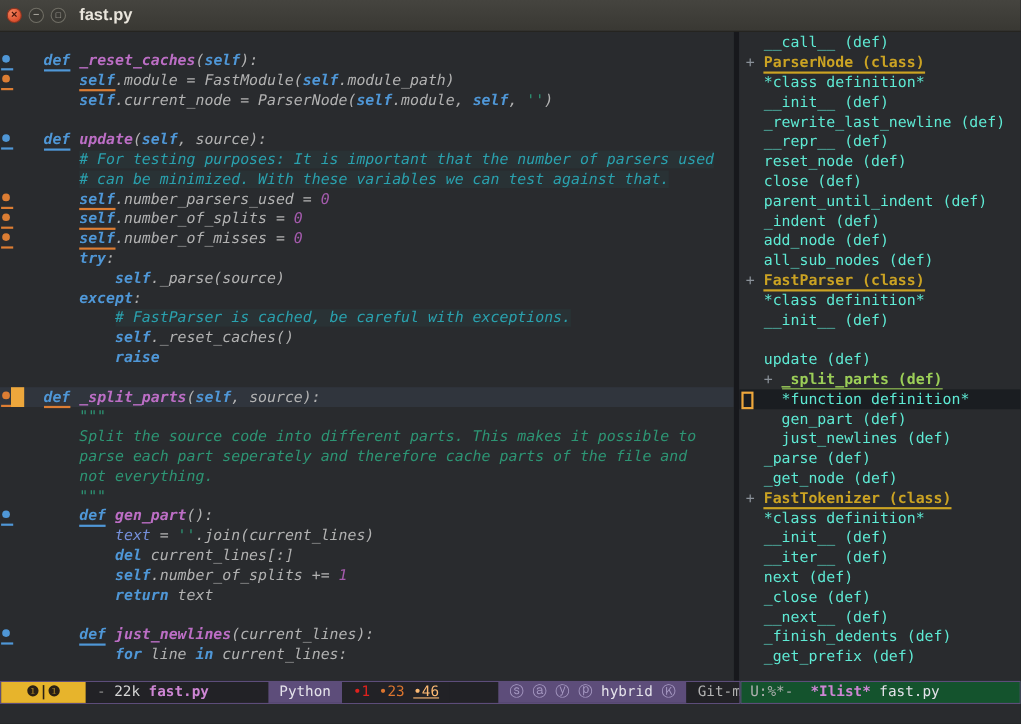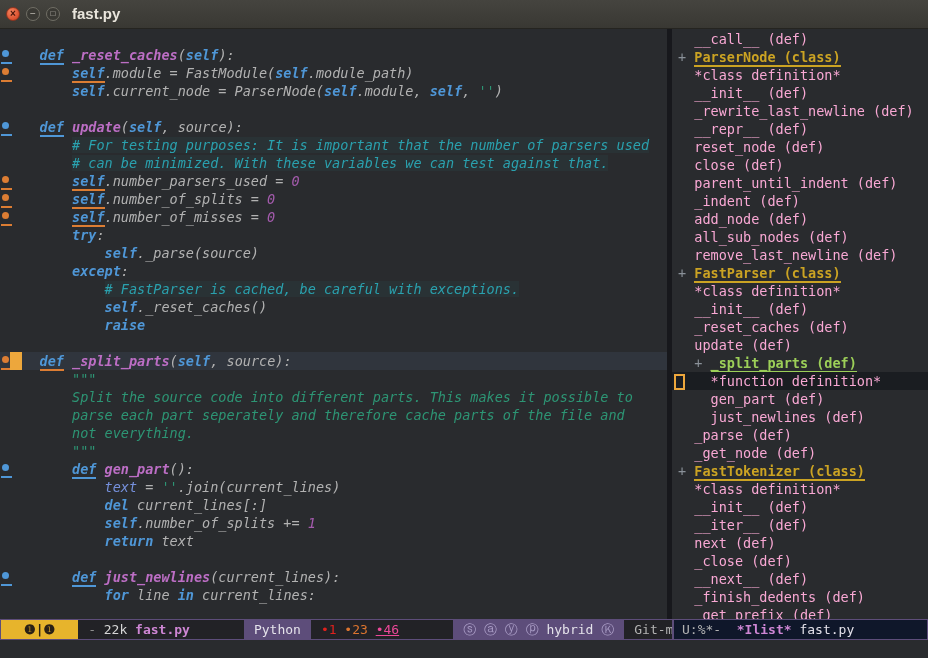--- a/index.html
+++ b/index.html
@@ -42,44 +42,44 @@
   .tok-f{color:#bc6ec5;font-weight:bold;}
   .tok-c{color:#2aa1ae;background:#293235;}
   .tok-s{color:#2d9574;}
   .tok-v{color:#7590db;}
   .tok-n{color:#a45bad;}
   
   .sl{position:relative;height:18px;line-height:18px;font-size:13.5px;white-space:pre;}
   .sl .ct{display:block;padding-left:6px;}
   .sl.cur{background:#1a1d21;}
   .plus{color:#8a9199;}
-  .it-def{color:#f9a8d4;}
+  .it-def{color:#5eead4;}
   .it-class{color:#cba323;font-weight:bold;border-bottom:2px solid #cba323;}
   .it-selected{color:#9ccf58;font-weight:bold;border-bottom:2px solid #9ccf58;}
   .hollow-cursor{position:absolute;left:2px;top:2px;width:7px;height:12px;border:2px solid #eda73c;}
   
   .modeline{position:absolute;left:0;top:619px;width:928px;height:21px;display:flex;}
   .ml-left{width:673px;height:21px;display:flex;background:#222226;
     border:1px solid #5d4d7a;box-sizing:border-box;overflow:hidden;}
-  .ml-right{width:255px;height:21px;background:#0f172a;border:1px solid #5d4d7a;box-sizing:border-box;
+  .ml-right{width:255px;height:21px;background:#14532d;border:1px solid #5d4d7a;box-sizing:border-box;
     font-size:13px;line-height:19px;white-space:pre;padding-left:8px;overflow:hidden;}
   .mseg{height:100%;font-size:13px;line-height:19px;white-space:pre;display:flex;align-items:center;
     padding:0 10px;box-sizing:border-box;}
   .mseg.yellow{background:#e7b42c;color:#2a2016;font-weight:bold;padding:0 23px;}
   .mseg.purple{background:#5d4d7a;margin-left:44px;}
   .mseg.dark{background:#222226;}
   .ms-base{color:#b2b2b2;}
   .ms-bright{color:#d6d6d6;}
   .ms-dim{color:#8f8f8f;}
   .ms-pink{color:#ce86d4;font-weight:bold;}
   .ms-white{color:#e4e2ea;}
   .ms-dimpurple{color:#a89bc4;}
   .ms-red{color:#e0211d;}
   .ms-orange{color:#dc752f;}
-  .ms-blue{color:#ec4899;text-decoration:underline;}
+  .ms-blue{color:#fdba74;text-decoration:underline;}
   
   .minibuffer{position:absolute;left:0;top:640px;width:928px;height:18px;background:#292b2e;}
 </style>
 </head>
 <body>
 
 <div class="window">
 
   <div class="titlebar">
     <div class="tb-btn tb-close">×</div>
@@ -129,25 +129,24 @@
         <div class="sl"><span class="ct"><span>  </span><span class="it-def">*class definition*</span></span></div>
         <div class="sl"><span class="ct"><span>  </span><span class="it-def">__init__ (def)</span></span></div>
         <div class="sl"><span class="ct"><span>  </span><span class="it-def">_rewrite_last_newline (def)</span></span></div>
         <div class="sl"><span class="ct"><span>  </span><span class="it-def">__repr__ (def)</span></span></div>
         <div class="sl"><span class="ct"><span>  </span><span class="it-def">reset_node (def)</span></span></div>
         <div class="sl"><span class="ct"><span>  </span><span class="it-def">close (def)</span></span></div>
         <div class="sl"><span class="ct"><span>  </span><span class="it-def">parent_until_indent (def)</span></span></div>
         <div class="sl"><span class="ct"><span>  </span><span class="it-def">_indent (def)</span></span></div>
         <div class="sl"><span class="ct"><span>  </span><span class="it-def">add_node (def)</span></span></div>
         <div class="sl"><span class="ct"><span>  </span><span class="it-def">all_sub_nodes (def)</span></span></div>
-        <div class="sl"><span class="ct"><span>  </span><span class="it-def">remove_last_newline (def)</span></span></div>
         <div class="sl"><span class="ct"><span></span><span class="plus">+ </span><span class="it-class">FastParser (class)</span></span></div>
         <div class="sl"><span class="ct"><span>  </span><span class="it-def">*class definition*</span></span></div>
         <div class="sl"><span class="ct"><span>  </span><span class="it-def">__init__ (def)</span></span></div>
-        <div class="sl"><span class="ct"><span>  </span><span class="it-def">_reset_caches (def)</span></span></div>
+        <div class="sl"><span class="ct"><span>  </span></span></div>
         <div class="sl"><span class="ct"><span>  </span><span class="it-def">update (def)</span></span></div>
         <div class="sl"><span class="ct"><span>  </span><span class="plus">+ </span><span class="it-selected">_split_parts (def)</span></span></div>
         <div class="sl cur"><span class="hollow-cursor"></span><span class="ct"><span>    </span><span class="it-def">*function definition*</span></span></div>
         <div class="sl"><span class="ct"><span>    </span><span class="it-def">gen_part (def)</span></span></div>
         <div class="sl"><span class="ct"><span>    </span><span class="it-def">just_newlines (def)</span></span></div>
         <div class="sl"><span class="ct"><span>  </span><span class="it-def">_parse (def)</span></span></div>
         <div class="sl"><span class="ct"><span>  </span><span class="it-def">_get_node (def)</span></span></div>
         <div class="sl"><span class="ct"><span></span><span class="plus">+ </span><span class="it-class">FastTokenizer (class)</span></span></div>
         <div class="sl"><span class="ct"><span>  </span><span class="it-def">*class definition*</span></span></div>
         <div class="sl"><span class="ct"><span>  </span><span class="it-def">__init__ (def)</span></span></div>

